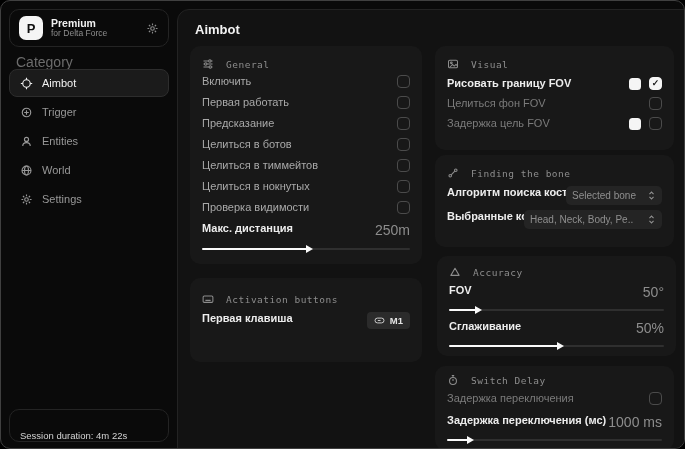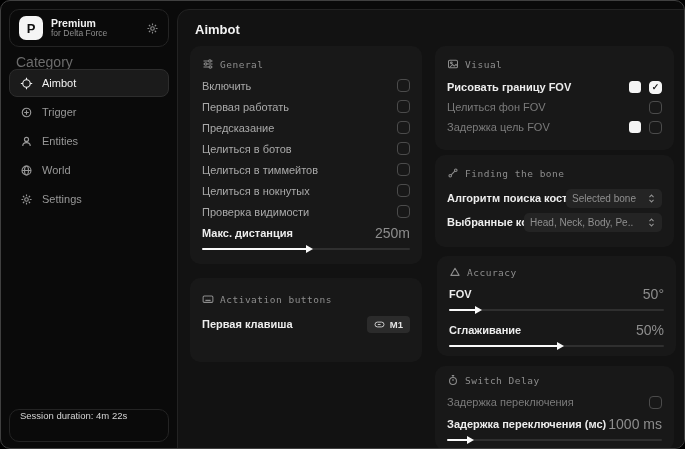--- a/index.html
+++ b/index.html
@@ -30,46 +30,46 @@
   .nav-item {
     height:28px; border-radius:8px; display:flex; align-items:center;
     padding:0 9px; gap:9px; color:#989898; font-size:11px; cursor:pointer;
     border:1px solid transparent;
   }
   .nav-item.active { background:#1b1b1b; border-color:#2d2d2d; color:#f2f2f2; }
   .nav-item .nicon { display:flex; width:14px; justify-content:center; color:inherit; }
   .session-card {
     position:absolute; left:8px; top:408px; width:160px; height:33px;
     border:1px solid #242424; border-radius:10px;
-    display:flex; align-items:flex-start; padding:0 10px;
+    display:flex; align-items:flex-end; padding:0 10px;
     font-size:9.5px; color:#d4d4d4;
   }
   
   .main {
     position:absolute; left:176px; top:8px; width:520px; height:455px;
     background:#121212; border:1px solid #232323; border-radius:12px;
   }
   .page-title { position:absolute; left:17px; top:12px; font-size:13px; font-weight:bold; color:#f2f2f2; }
   .card {
     position:absolute; background:#181818; border-radius:10px;
     padding:9px 12px;
   }
   .card-general    { left:12px;  top:36px;  width:232px; height:218px; }
   .card-activation { left:12px;  top:268px; width:232px; height:84px; padding-top:12px; }
   .card-visual     { left:257px; top:36px;  width:239px; height:104px; }
   .card-bone       { left:257px; top:145px; width:239px; height:92px; }
   .card-accuracy   { left:259px; top:246px; width:239px; height:100px; padding-top:7px; }
   .card-switch     { left:257px; top:356px; width:239px; height:84px; padding-top:5px; }
   .sec-header {
-    display:flex; align-items:center; gap:6px; height:18px;
+    display:flex; align-items:center; gap:12px; height:18px;
     font-family:"DejaVu Sans Mono", monospace; font-size:9.5px;
     letter-spacing:0.5px; color:#8d8d8d;
   }
   .sec-header .sicon { display:flex; color:#8d8d8d; }
-  .row { display:flex; align-items:center; justify-content:space-between; }
+  .row { display:flex; align-items:flex-start; justify-content:space-between; }
   .row-21 { height:21px; }
   .row-20 { height:20px; }
   .row-24 { height:24px; }
   .lbl      { font-size:11px; color:#a9a9a9; }
   .lbl-strong { font-size:11px; font-weight:600; color:#ededed; }
   .lbl-dim  { font-size:11px; color:#7b7b7b; }
   .lbl-clip { white-space:nowrap; overflow:hidden; flex:1 1 auto; min-width:0; }
   .val { font-size:14px; color:#8d8d8d; flex:none; }
   .cb {
     width:13px; height:13px; border:1.5px solid #4b4b4b; border-radius:4px;

